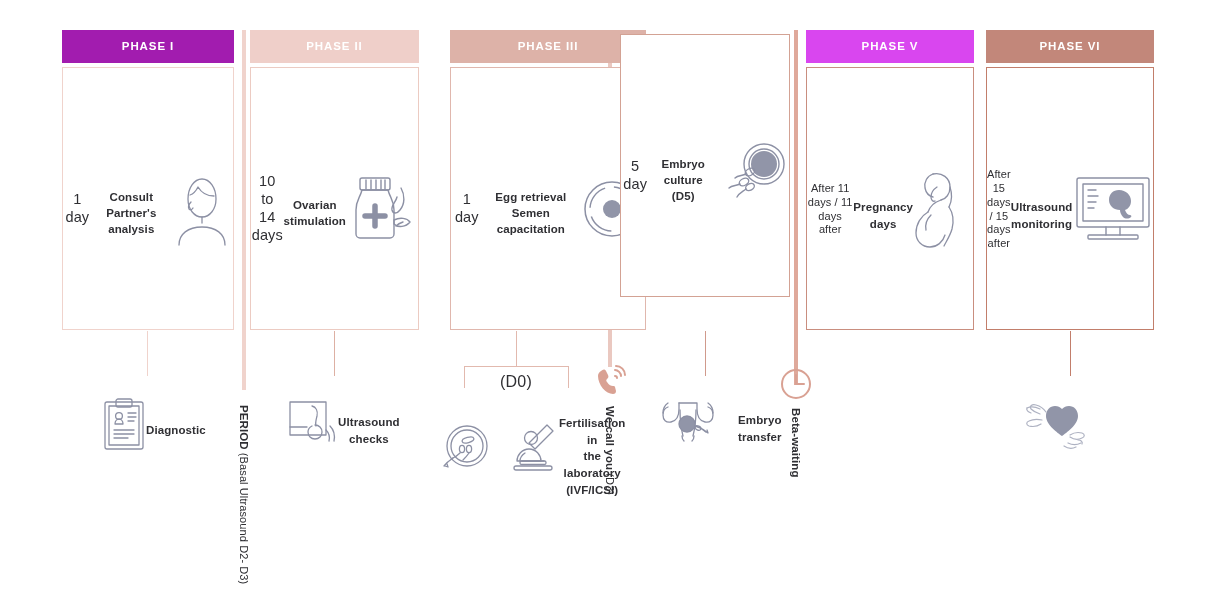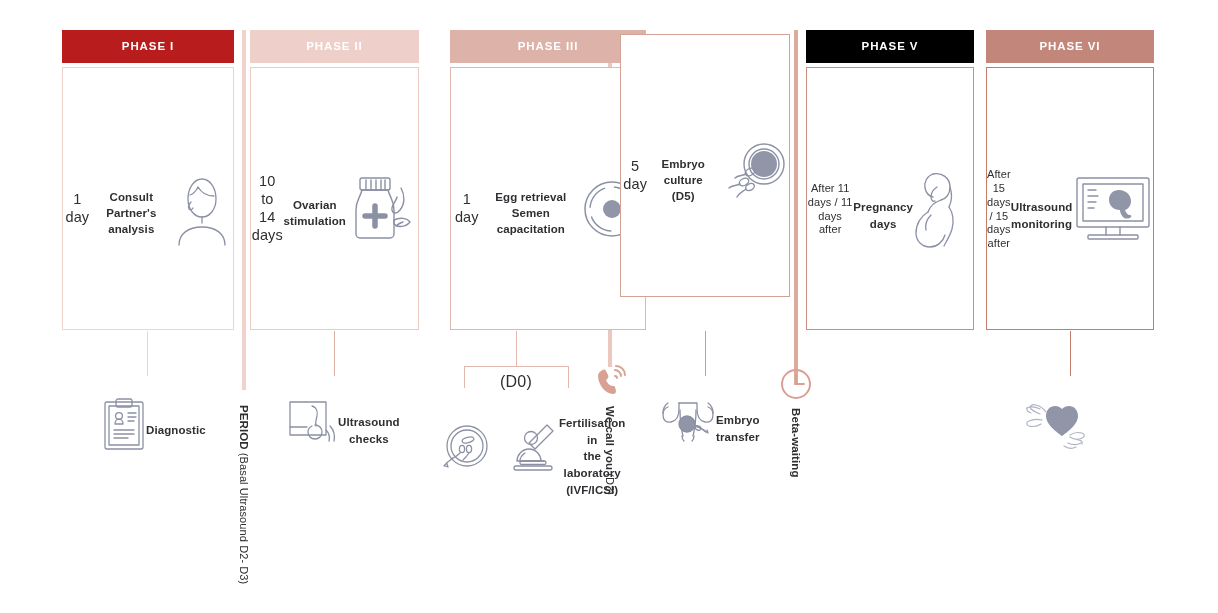--- a/index.html
+++ b/index.html
@@ -68,21 +68,21 @@
 </head>
 <body>
 
 <div class="stage">
 
   <div class="tall-sep" style="left:242px;top:30px;height:360px;background:#f0d3cc;"></div>
   <div class="tall-sep" style="left:608px;top:30px;height:337px;background:#eac8c0;"></div>
   <div class="tall-sep" style="left:794px;top:30px;height:355px;background:#dfa99b;"></div>
 
   <div class="phase" style="left:62px;width:172px;">
-    <div class="phase-header" style="background:#b91c1c;text-align:center;">PHASE I</div>
+    <div class="phase-header" style="background:#a21caf;text-align:center;">PHASE I</div>
     <div class="phase-card" style="border-color:#f0d3cc;">
       <div class="card-days">1 day</div>
       <div class="card-title">
         <div>Consult</div>
         <div>Partner's analysis</div>
       </div>
       <div class="card-icon">
         <svg width="62" height="76" viewBox="0 0 62 76" fill="none" stroke="#8C90A4" stroke-width="1.3" stroke-linecap="round" stroke-linejoin="round">
           <path d="M17 28c0-11 6-20 14-20s14 9 14 20c0 10-6 18-14 18s-14-8-14-18z"></path>
           <path d="M19 24c3-1 6-4 8-8 3 5 9 9 16 9"></path>
@@ -151,21 +151,21 @@
           <ellipse cx="27" cy="39" rx="5" ry="3.4" transform="rotate(-28 27 39)"></ellipse>
           <path d="M23 41c-4 2-8 1-11 4"></path>
           <ellipse cx="33" cy="44" rx="4.6" ry="3.2" transform="rotate(-28 33 44)"></ellipse>
           <path d="M29 46c-4 3-7 4-9 8"></path>
         </svg>
       </div>
     </div>
   </div>
 
   <div class="phase" style="left:806px;width:168px;">
-    <div class="phase-header" style="background:#000000;">PHASE V</div>
+    <div class="phase-header" style="background:#d946ef;">PHASE V</div>
     <div class="phase-card" style="border-color:#c98e7f;">
       <div class="card-days small">After 11 days / 11 days after</div>
       <div class="card-title" style="margin-top:34px;">
         <div>Pregnancy</div>
         <div>days</div>
       </div>
       <div class="card-icon">
         <svg width="60" height="78" viewBox="0 0 60 78" fill="none" stroke="#8C90A4" stroke-width="1.3" stroke-linecap="round" stroke-linejoin="round">
           <path d="M20 4c9-2 17 4 17 13 0 7-4 12-9 13"></path>
           <path d="M20 4c-6 2-9 8-8 14 1 5 4 8 8 9"></path>
@@ -288,21 +288,21 @@
       <path d="M5 6c2-2 4-2 5 0l2 4c1 2 0 3-1 4-1 1-1 2 0 3 2 3 4 4 6 4 1 0 2 0 2 1l1 4c0 2-1 3-3 3C10 29 2 20 2 11c0-2 1-4 3-5z" fill="#D9A193" stroke="none"></path>
       <path d="M19 5c3 0 6 3 6 6"></path>
       <path d="M19 11c1 0 2 1 2 2"></path>
       <path d="M20 1c5 0 9 4 9 9"></path>
     </svg>
   </div>
   <div class="vlabel" style="left:616px;top:406px;">
     <span>We call you</span><span class="thin"> (D3)</span>
   </div>
 
-  <div class="bottom" style="left:660px;top:398px;width:92px;">
+  <div class="bottom" style="left:660px;top:398px;width:92px;gap:22px;">
     <div class="bottom-icon">
       <svg width="56" height="48" viewBox="0 0 56 48" fill="none" stroke="#8C90A4" stroke-width="1.3" stroke-linecap="round" stroke-linejoin="round">
         <path d="M19 5h18v6c0 7 3 12 8 13 5 1 8-2 8-7 0-4-2-7-5-8"></path>
         <path d="M48 5c3 2 5 6 5 10"></path>
         <path d="M19 5v6c0 7-3 12-8 13-5 1-8-2-8-7 0-4 2-7 5-8"></path>
         <path d="M8 5C5 7 3 11 3 15"></path>
         <path d="M20 12c0 10 1 18 3 26M36 12c0 10-1 18-3 26"></path>
         <path d="M22 38c0 2 1 4 2 5M34 38c0 2-1 4-2 5"></path>
         <circle cx="27" cy="26" r="8" fill="#9195A8" stroke="none"></circle>
         <circle cx="27" cy="26" r="8"></circle>

